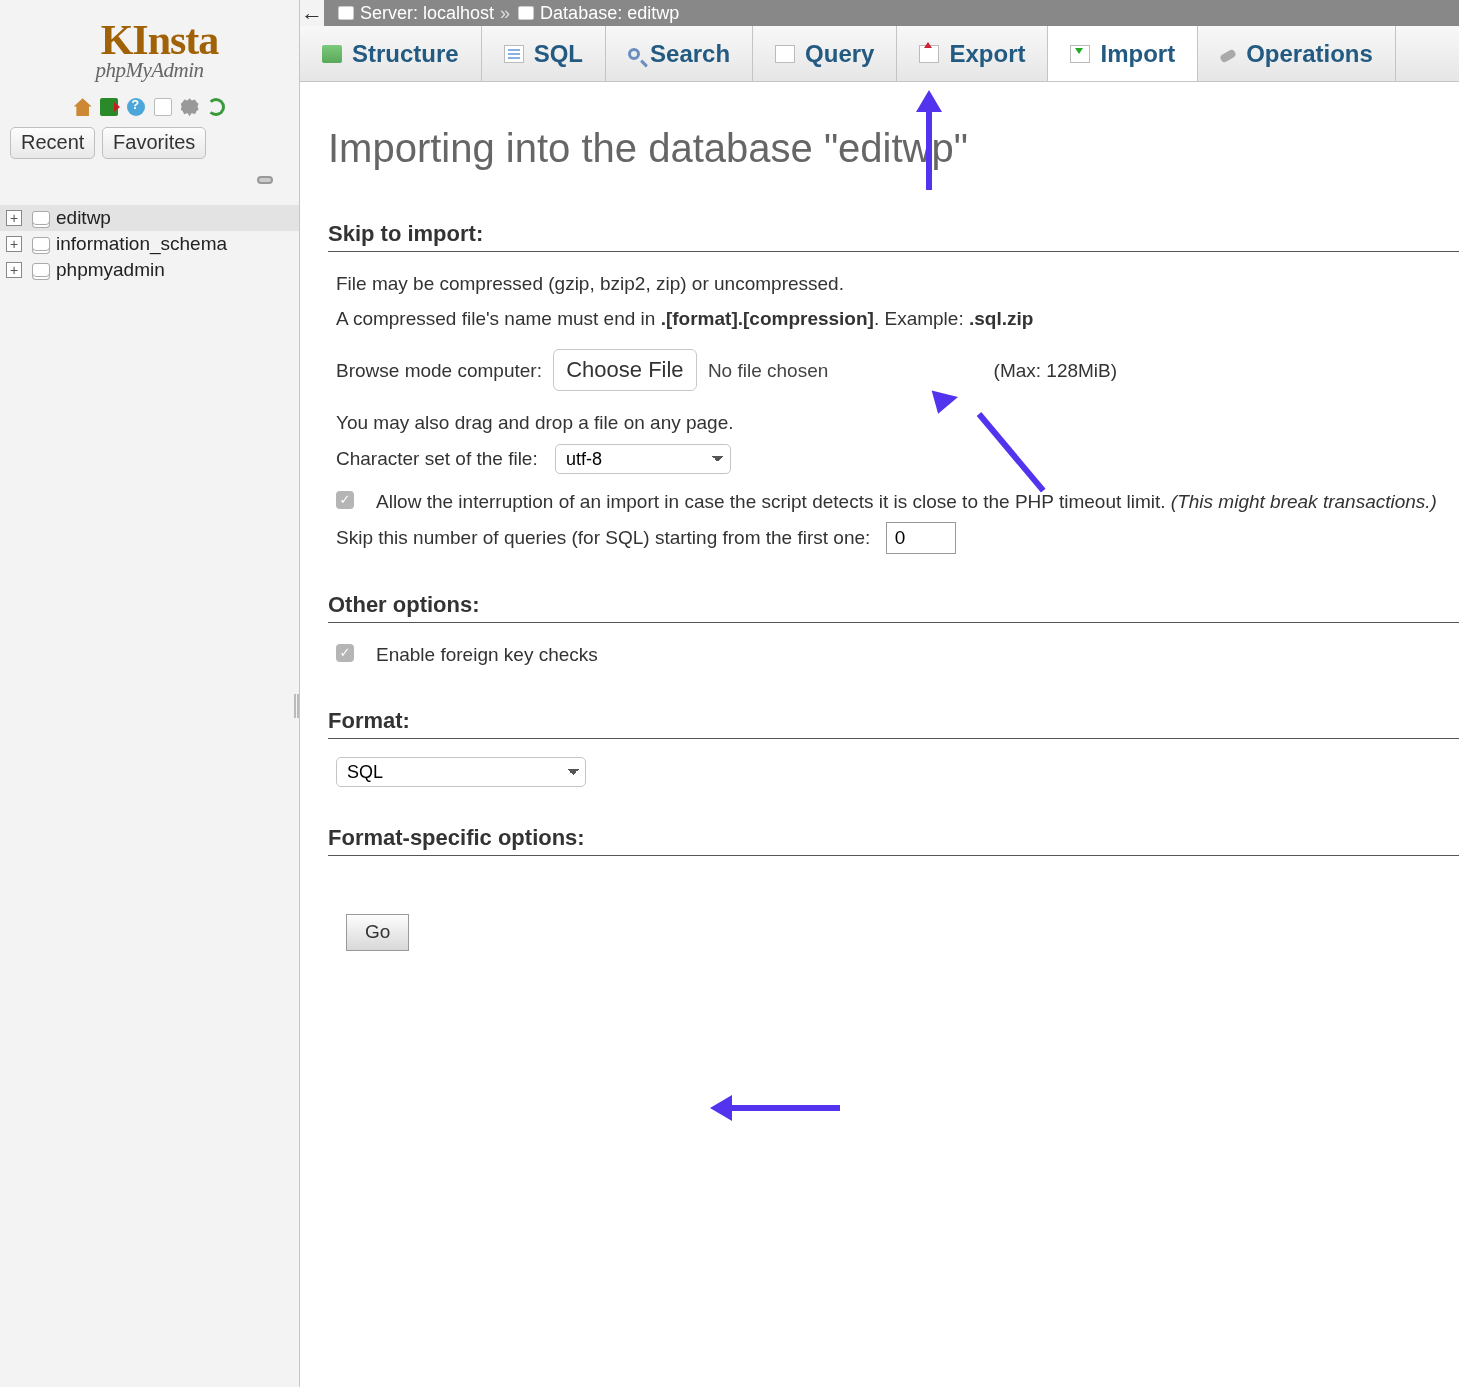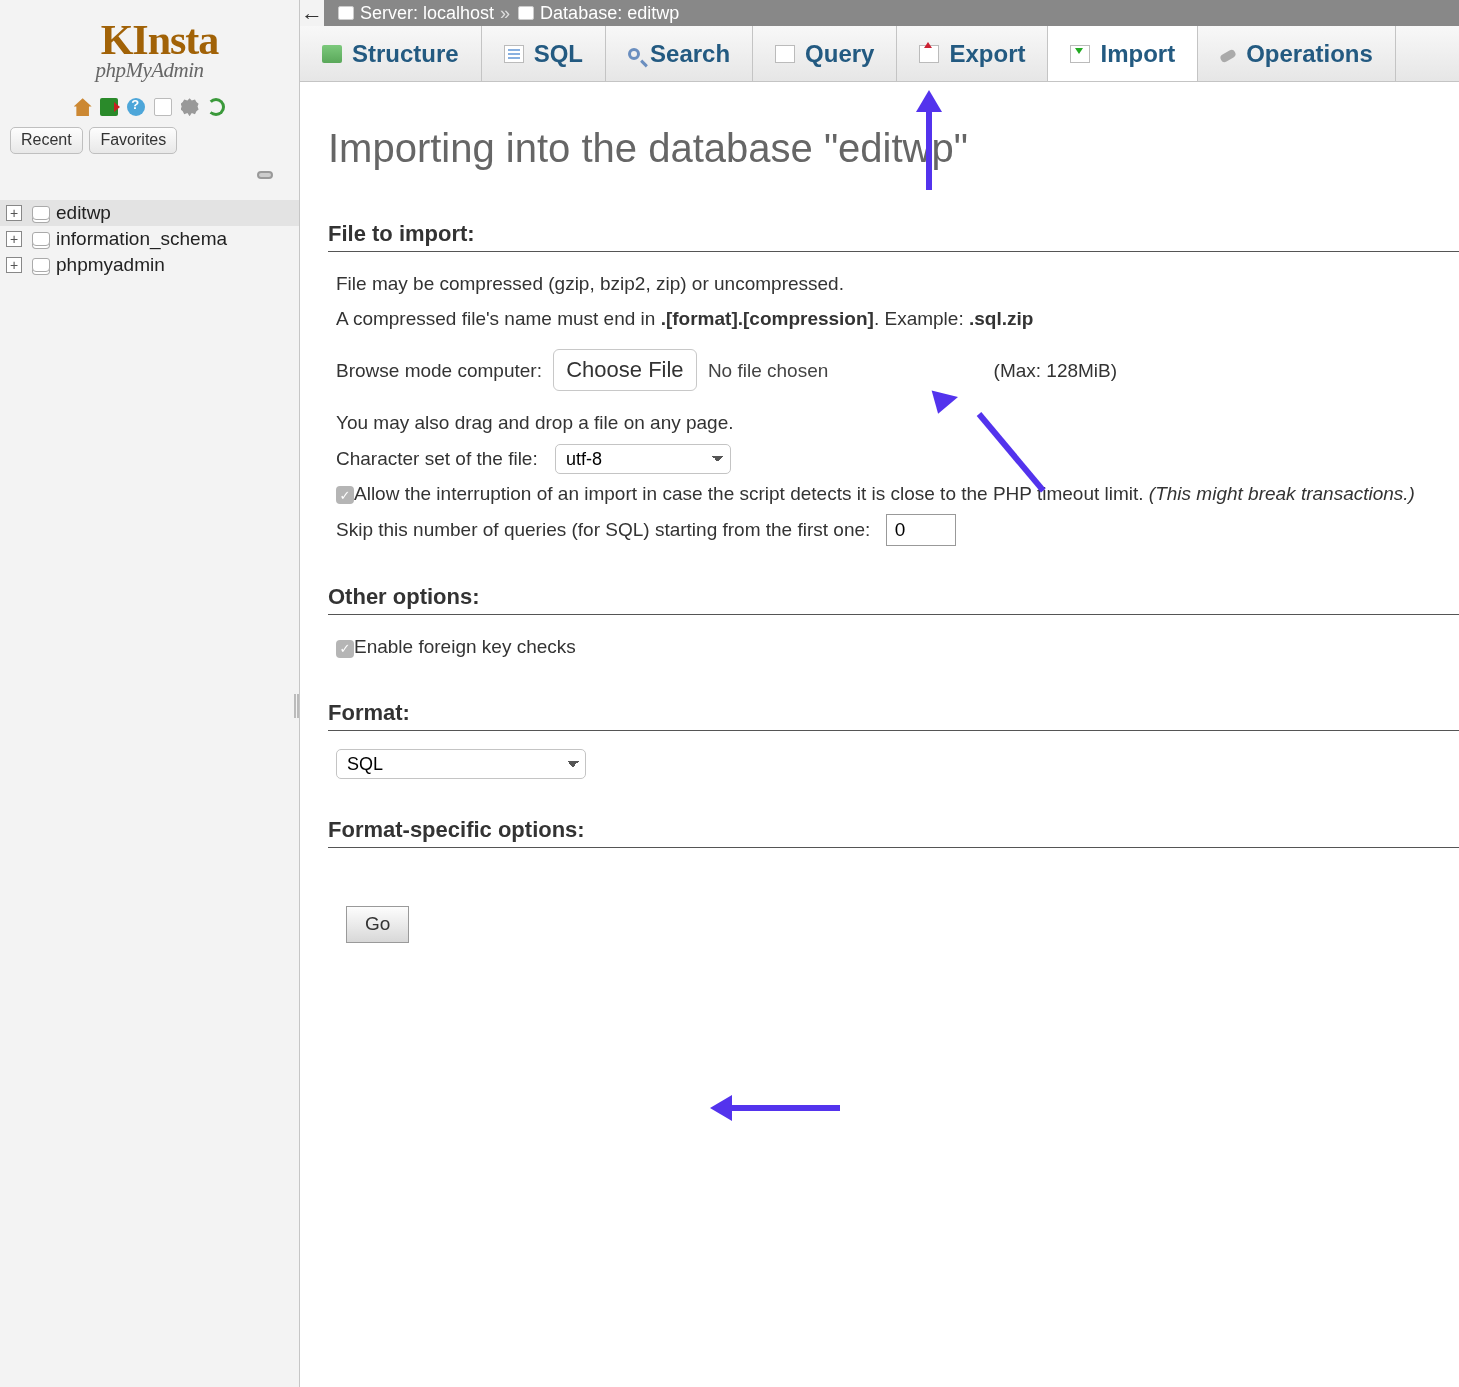--- a/index.html
+++ b/index.html
@@ -63,21 +63,21 @@
   .ic-doc    { background:#fff; border:1px solid #bbb; border-radius:2px;}
   .ic-gear   { background:#999; clip-path: polygon(50% 0,62% 12%,80% 6%,88% 20%,100% 30%,94% 46%,100% 62%,88% 72%,80% 88%,62% 82%,50% 100%,38% 82%,20% 88%,12% 72%,0 62%,6% 46%,0 30%,12% 20%,20% 6%,38% 12%);}
   .ic-reload { border:3px solid #3a993a; border-left-color:transparent; border-radius:50%; width:14px;height:14px;}
   .tabs-rf {
     margin-top: 10px;
     padding-left: 10px;
   }
   .btn-tab {
     display:inline-block;
     padding:3px 10px 4px;
-    font-size:16px;
+    font-size:20px;
     color:#333;
     background:linear-gradient(#fdfdfd,#e8e8e8);
     border:1px solid #bfbfbf;
     border-radius:5px;
     cursor:pointer;
     margin-right:2px;
   }
   .link-dec {
     text-align:right;
     padding-right:26px;
@@ -175,21 +175,21 @@
   select.fake {
     font-size:18px;padding:4px 28px 4px 10px;
     border:1px solid #c4c4c4;border-radius:5px;background:#fff;
     appearance:none;-webkit-appearance:none;
     background-image:linear-gradient(45deg,transparent 50%,#555 50%),linear-gradient(-45deg,transparent 50%,#555 50%);
     background-position:right 12px top 11px, right 6px top 11px;
     background-size:6px 6px;background-repeat:no-repeat;
     margin-left:12px;
     cursor:pointer;
   }
-  .check-row{display:flex;align-items:center;gap:0;margin-top:6px;}
+  .check-row{display:flex;align-items:flex-start;gap:22px;margin-top:14px;}
   .checkbox-fake{
     width:18px;height:18px;border-radius:4px;background:#b5b5b5;
     display:flex;align-items:center;justify-content:center;
     color:#fff;font-size:13px;flex-shrink:0;margin-top:3px;cursor:pointer;
   }
   .checkbox-fake::after{content:"✓";}
   .italic-note{font-style:italic;}
   .skip-row{margin-top:28px;}
   .num-input{
     width:70px;font-size:19px;padding:4px 8px;
@@ -304,21 +304,21 @@
       <span class="tab-ic ic-ops"></span>
       <span>Operations</span>
     </div>
   </div>
 
 <div class="main">
 
   <h1 class="page-title">Importing into the database "editwp"</h1>
 
   
-  <div class="section-title">File to import:</div>
+  <div class="section-title">Skip to import:</div>
   <div class="section-body">
     <p>File may be compressed (gzip, bzip2, zip) or uncompressed.</p>
     <p>
       <span>A compressed file's name must end in </span><b>.[format].[compression]</b><span>. Example: </span><b>.sql.zip</b>
     </p>
     <p style="margin-top:16px;">
       <span>Browse mode computer:</span>
       <span class="choose-file-btn">Choose File</span>
       <span class="nofile">No file chosen</span>
       <span class="maxsize">(Max: 128MiB)</span>

